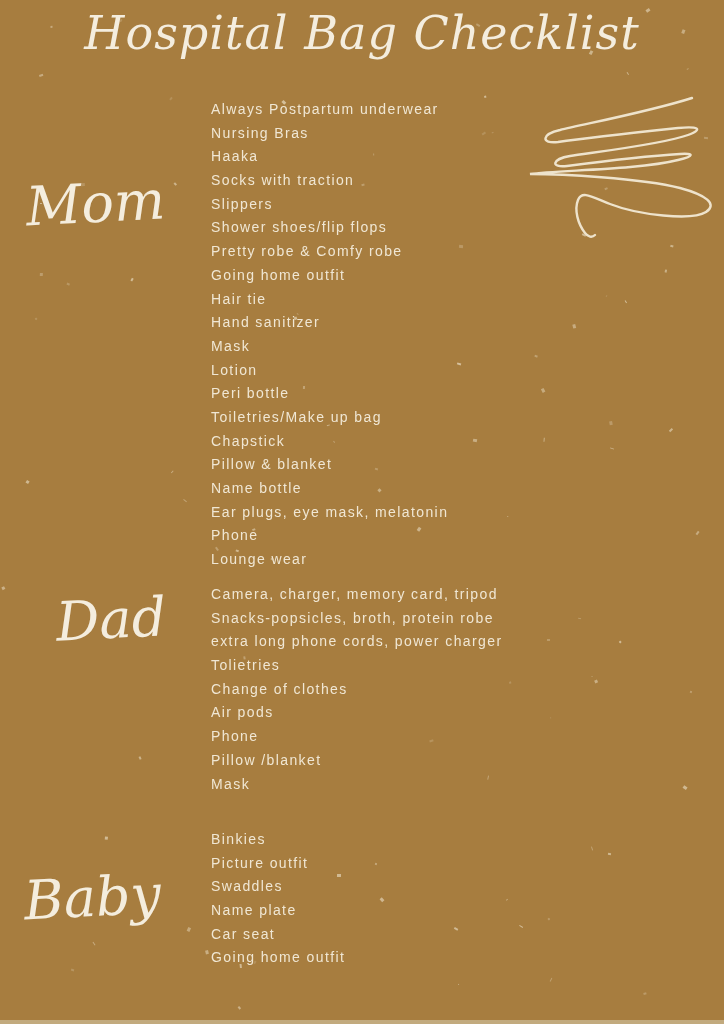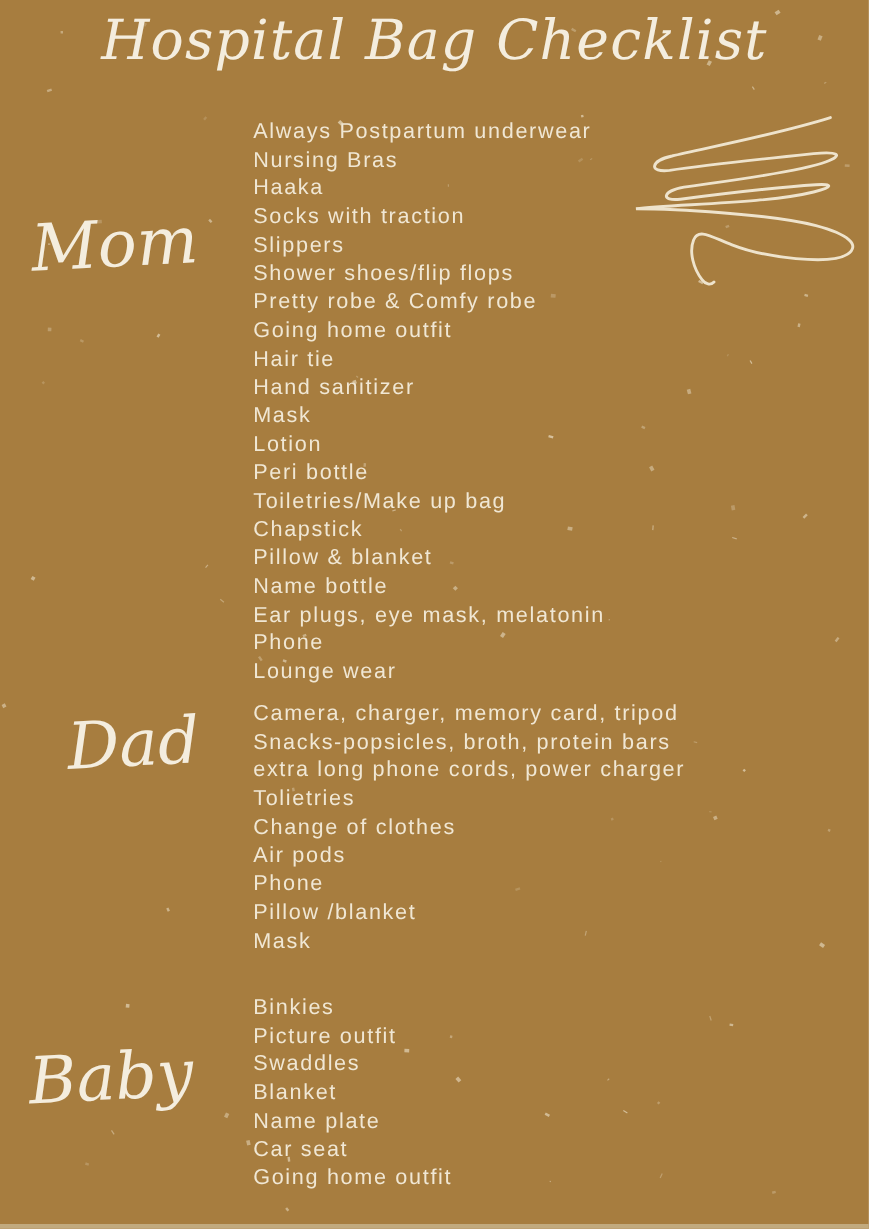--- a/index.html
+++ b/index.html
@@ -42,21 +42,21 @@
   }
   #label-mom  { left: 26px;  top: 172px; }
   #label-dad  { left: 56px;  top: 588px; }
   #label-baby { left: 24px;  top: 866px; }
 
   
   .item-list {
     position: absolute;
     left: 211px;
     color: #f0e7d4;
-    font-size: 18px;
+    font-size: 14px;
     font-weight: 400;
     letter-spacing: 1.4px;
   }
   #list-mom  { top: 98px; }
   #list-dad  { top: 583px; }
   #list-baby { top: 828px; }
 
   .item {
     height: 23.7px;
     line-height: 23.7px;
@@ -139,36 +139,35 @@
       <div class="item">Pillow &amp; blanket</div>
       <div class="item">Name bottle</div>
       <div class="item">Ear plugs, eye mask, melatonin</div>
       <div class="item">Phone</div>
       <div class="item">Lounge wear</div>
     </div>
 
   <div class="script-label" id="label-dad" style="color: rgb(244, 237, 222);">Dad</div>
   <div class="item-list" id="list-dad" style="color: rgb(240, 231, 212);">
       <div class="item">Camera, charger, memory card, tripod</div>
-      <div class="item">Snacks-popsicles, broth, protein bars</div>
+      <div class="item">Snacks-popsicles, broth, protein robe</div>
       <div class="item">extra long phone cords, power charger</div>
       <div class="item">Tolietries</div>
       <div class="item">Change of clothes</div>
       <div class="item">Air pods</div>
       <div class="item">Phone</div>
       <div class="item">Pillow /blanket</div>
       <div class="item">Mask</div>
     </div>
 
   <div class="script-label" id="label-baby" style="color: rgb(244, 237, 222);">Baby</div>
   <div class="item-list" id="list-baby" style="color: rgb(240, 231, 212);">
       <div class="item">Binkies</div>
       <div class="item">Picture outfit</div>
       <div class="item">Swaddles</div>
-      <div class="item">Blanket</div>
       <div class="item">Name plate</div>
       <div class="item">Car seat</div>
       <div class="item">Going home outfit</div>
     </div>
 
   <div class="bottom-edge" style="background: rgb(199, 178, 138);"></div>
 <div class="speck" style="left: 416.932px; top: 528.136px; width: 4.20229px; height: 2.74679px; opacity: 0.58; transform: rotate(124deg); background: rgb(233, 221, 196);"></div>
     <div class="speck" style="left: 373.119px; top: 154.253px; width: 1.17172px; height: 1.56579px; opacity: 0.34; transform: rotate(179deg); background: rgb(233, 221, 196);"></div>
     <div class="speck" style="left: 508.649px; top: 682.124px; width: 2.2666px; height: 1.64082px; opacity: 0.25; transform: rotate(161deg); background: rgb(233, 221, 196);"></div>
     <div class="speck" style="left: 608.474px; top: 853.189px; width: 2.57924px; height: 1.70295px; opacity: 0.62; transform: rotate(8deg); background: rgb(233, 221, 196);"></div>

